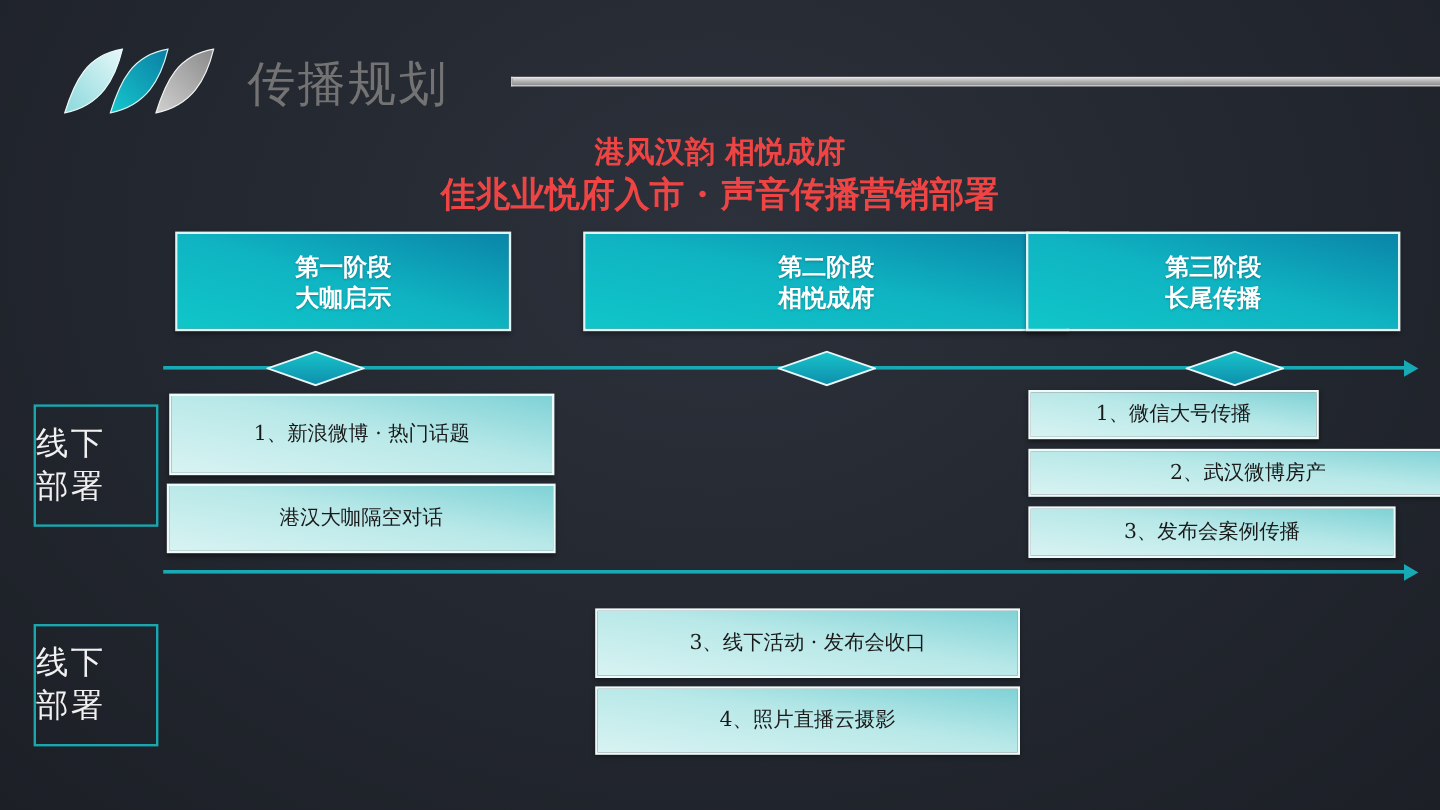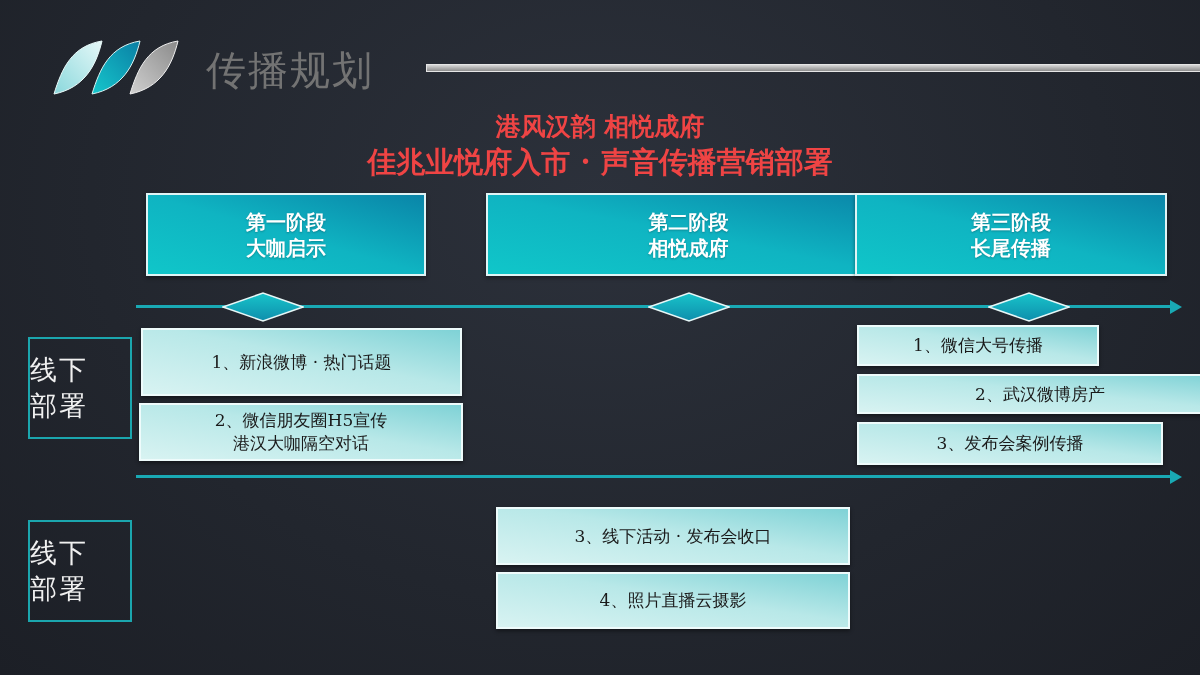--- a/index.html
+++ b/index.html
@@ -159,21 +159,20 @@
 </div>
 <div class="abs side-label sl2">
   <span>线下</span>
   <span>部署</span>
 </div>
 
 <div class="abs task t1">
   <span>1、新浪微博 · 热门话题</span>
 </div>
 <div class="abs task t2">
-  <span>2、微信朋友圈H5宣传</span>
   <span>港汉大咖隔空对话</span>
 </div>
 
 <div class="abs task t3">
   <span>1、微信大号传播</span>
 </div>
 <div class="abs task t4">
   <span>2、武汉微博房产</span>
 </div>
 <div class="abs task t5">

